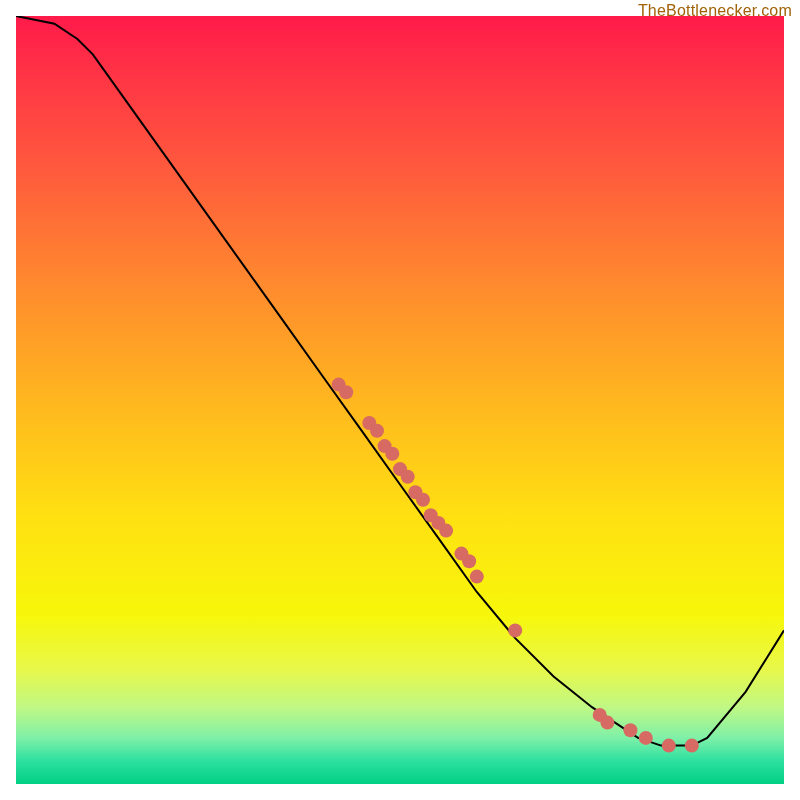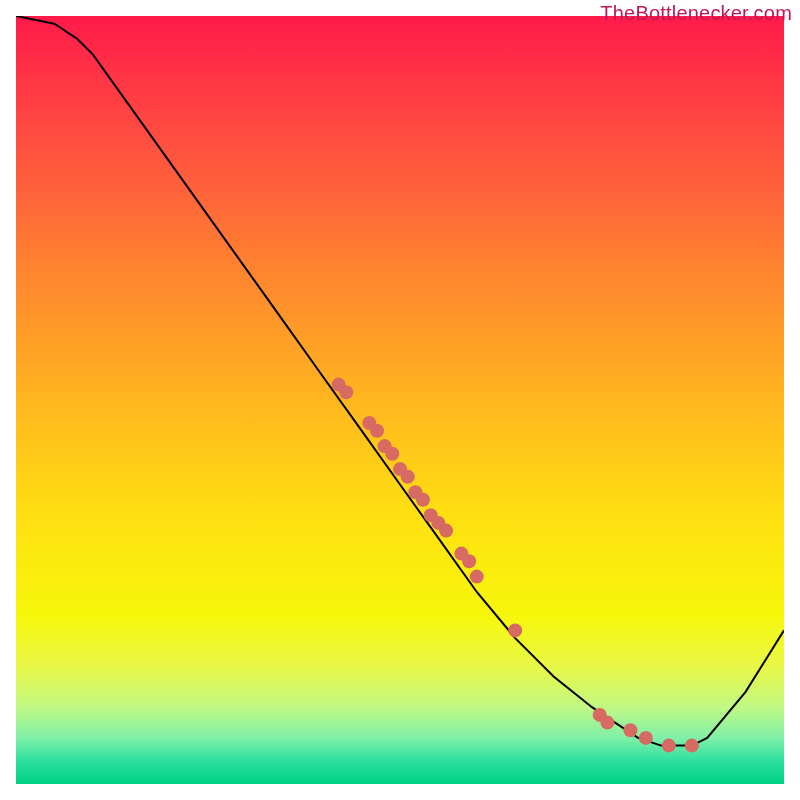--- a/index.html
+++ b/index.html
@@ -11,21 +11,21 @@
           #ff5a3d 20%,
           #ff8a2e 35%,
           #ffb61f 50%,
           #ffe012 65%,
           #f7f70a 78%,
           #e8f84a 85%,
           #c0f884 90%,
           #7ff0a8 94%,
           #2de0a0 97%,
           #00d084 100%)}
-  .title{position:absolute;right:8px;top:2px;font-size:20px;color:#be185d;font-weight:400;letter-spacing:0.2px;z-index:5}
+  .title{position:absolute;right:8px;top:2px;font-size:16px;color:#a16207;font-weight:400;letter-spacing:0.2px;z-index:5}
   svg{position:absolute;inset:0;width:768px;height:768px;display:block}
 </style>
 </head>
 <body>
 <div class="wrap">
   <div class="plot">
     <svg viewBox="0 0 768 768" preserveAspectRatio="none">
 
       <path id="curve" fill="none" stroke="#000000" stroke-width="2" d="M0.0 0.0 L38.4 7.7 L61.4 23.0 L76.8 38.4 L115.2 92.2 L153.6 145.9 L192.0 199.7 L230.4 253.4 L268.8 307.2 L307.2 361.0 L345.6 414.7 L384.0 468.5 L422.4 522.2 L460.8 576.0 L499.2 622.1 L537.6 660.5 L576.0 691.2 L599.0 706.6 L622.1 721.9 L645.1 729.6 L660.5 729.6 L675.8 729.6 L691.2 721.9 L729.6 675.8 L768.0 614.4 "></path>
 

